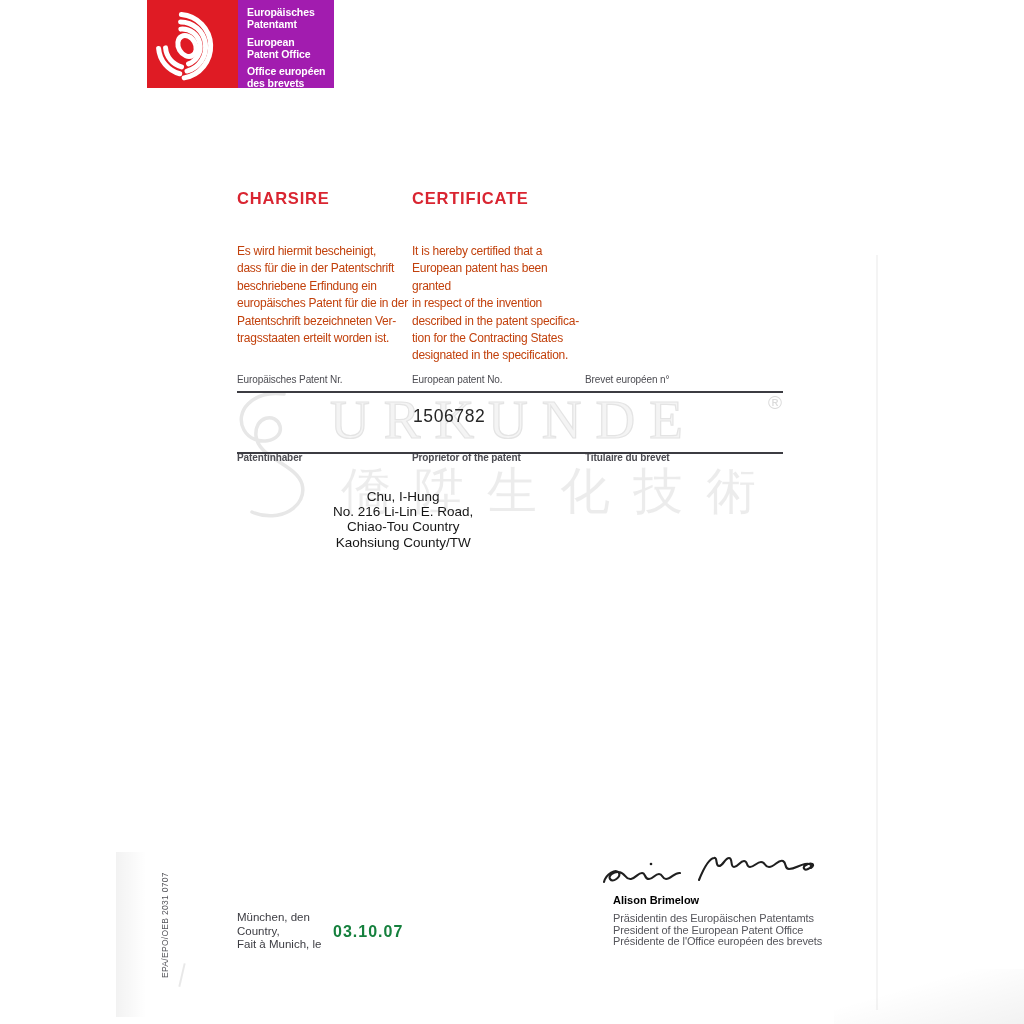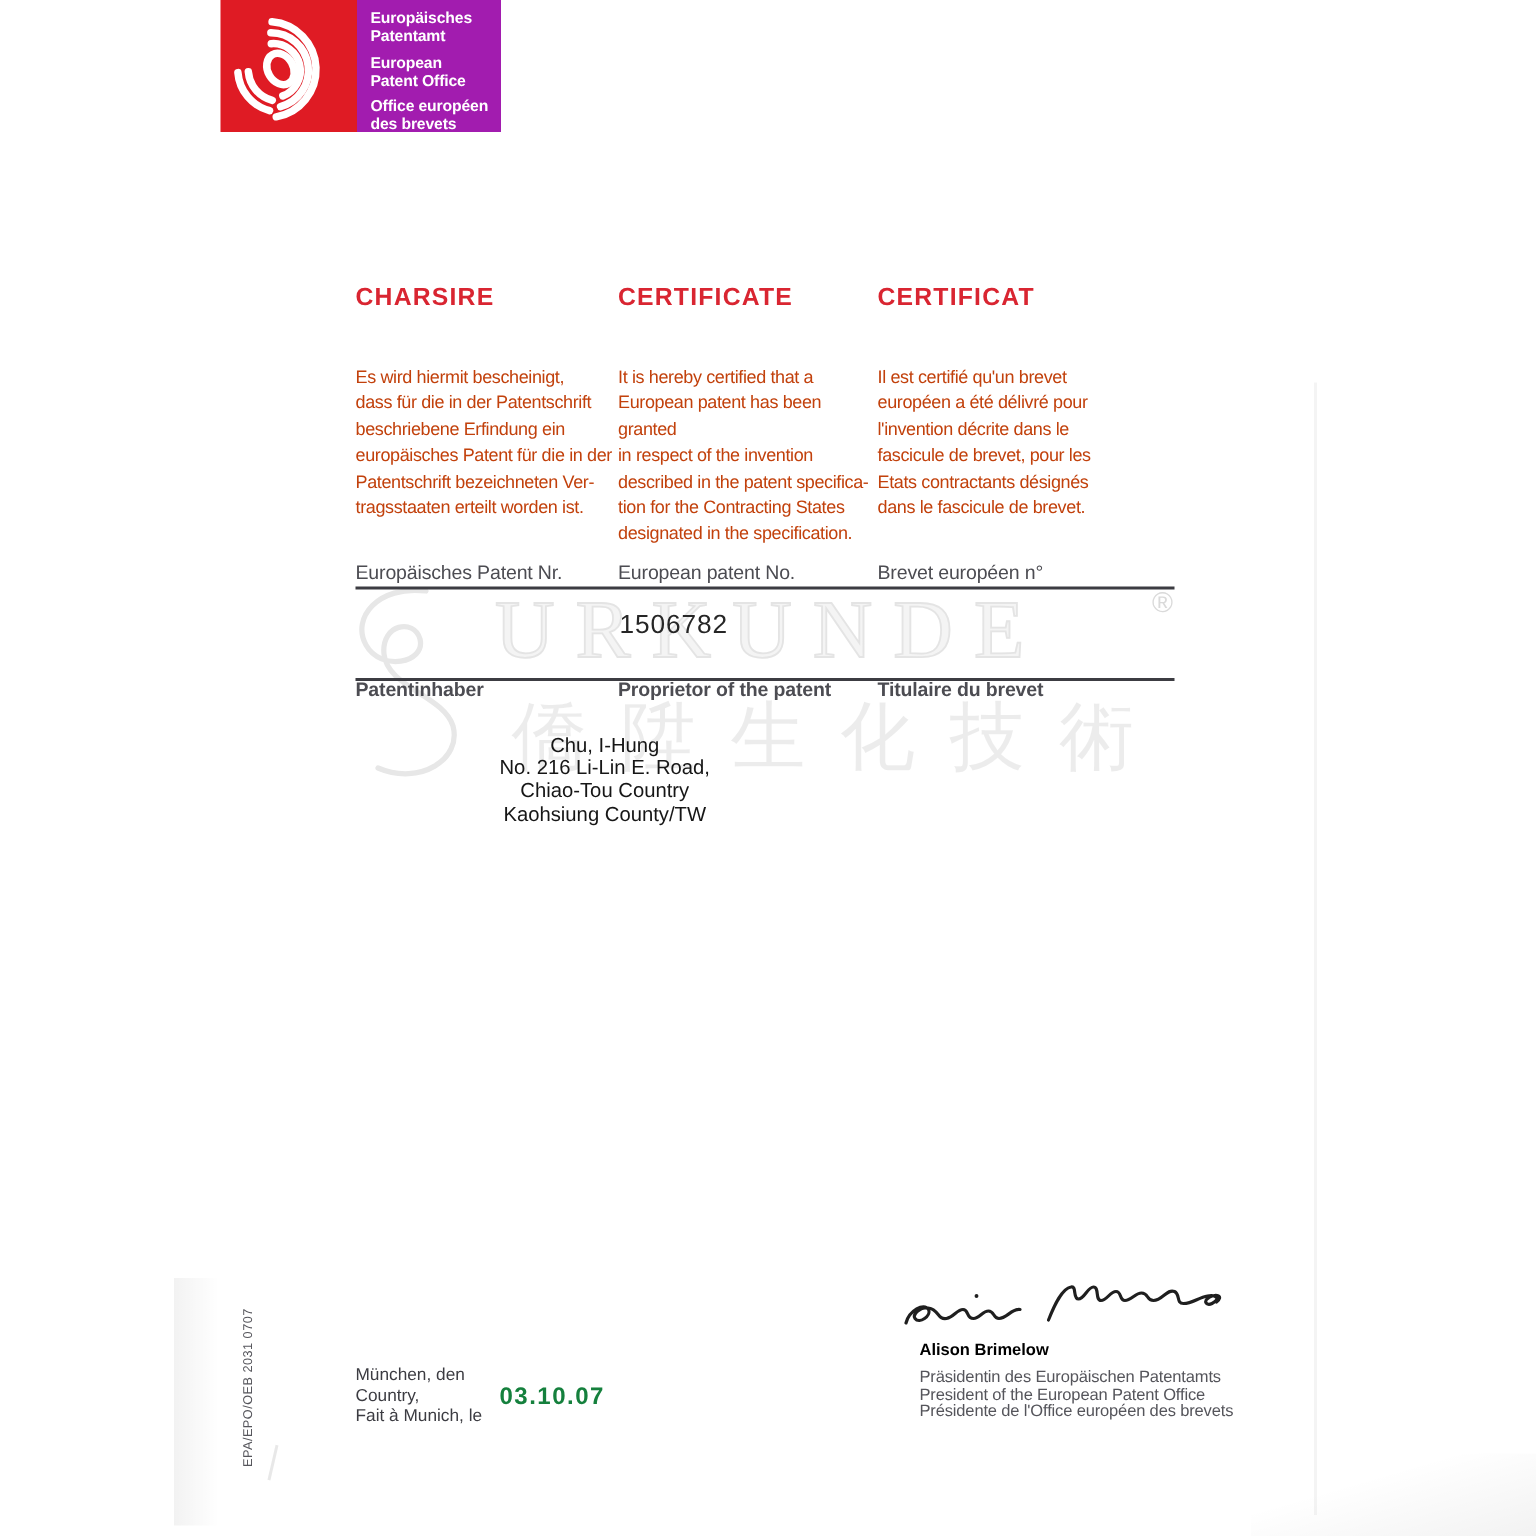--- a/index.html
+++ b/index.html
@@ -17,21 +17,21 @@
 
   
   .cols{position:absolute;left:237px;top:188px;width:556px;display:grid;
         grid-template-columns:175px 173px 208px;}
   .col-heading{color:#d92531;font-size:16.5px;font-weight:700;letter-spacing:0.8px;line-height:20px;}
   .col-body{margin-top:35px;font-size:12px;line-height:17.4px;letter-spacing:-0.25px;
             white-space:pre-line;color:#c2410c;}
 
   .labels-row{position:absolute;left:237px;width:556px;display:grid;
               grid-template-columns:175px 173px 208px;}
-  .field-label{font-size:13px;color:#4c4c52;letter-spacing:-0.1px;}
+  .field-label{font-size:10px;color:#4c4c52;letter-spacing:-0.1px;}
   .rule{position:absolute;left:237px;width:546px;height:1.6px;background:#3c3c42;}
 
   .patent-number{position:absolute;left:413px;top:406px;font-size:17.5px;color:#262626;
                  letter-spacing:0.6px;}
 
   .address{position:absolute;left:333px;top:489px;font-size:13.5px;line-height:15.2px;
            color:#161616;white-space:pre-line;text-align:center;}
 
   
   .wm-brand{position:absolute;left:330px;top:388px;font-family:"Liberation Serif",serif;
@@ -113,29 +113,20 @@
     </div>
     <div>
       <div class="col-heading">CERTIFICATE</div>
       <div class="col-body">It is hereby certified that a
 European patent has been granted
 in respect of the invention
 described in the patent specifica-
 tion for the Contracting States
 designated in the specification.</div>
     </div>
-    <div>
-      <div class="col-heading">CERTIFICAT</div>
-      <div class="col-body">Il est certifié qu'un brevet
-européen a été délivré pour
-l'invention décrite dans le
-fascicule de brevet, pour les
-Etats contractants désignés
-dans le fascicule de brevet.</div>
-    </div>
   </div>
 
   <div class="labels-row" style="top:374px;">
     <div class="field-label">Europäisches Patent Nr.</div>
     <div class="field-label">European patent No.</div>
     <div class="field-label">Brevet européen n°</div>
   </div>
   <div class="rule" style="top:391px;"></div>
   <div class="patent-number">1506782</div>
 

